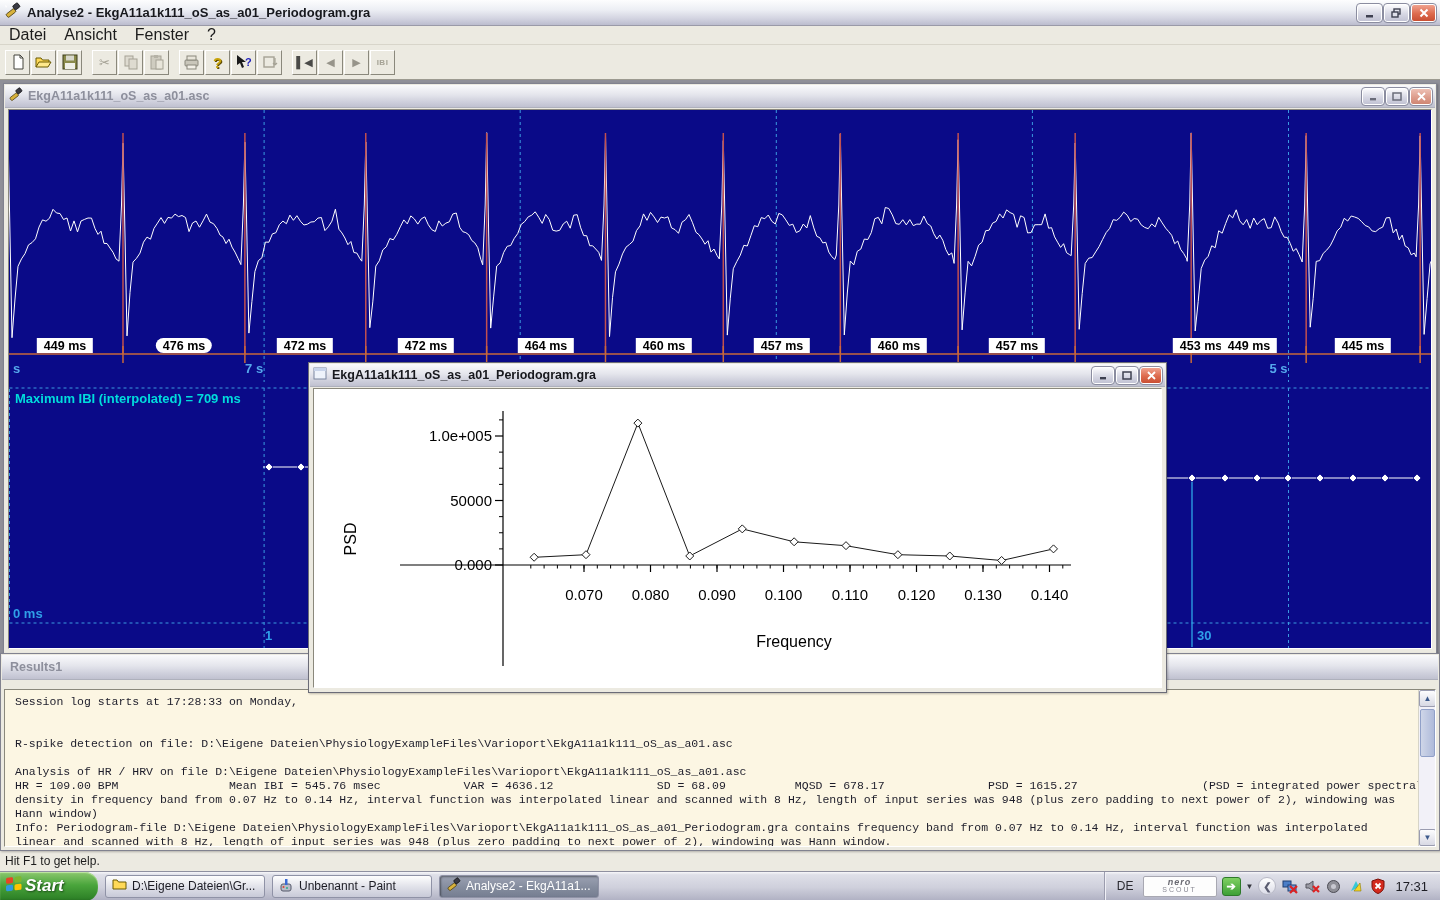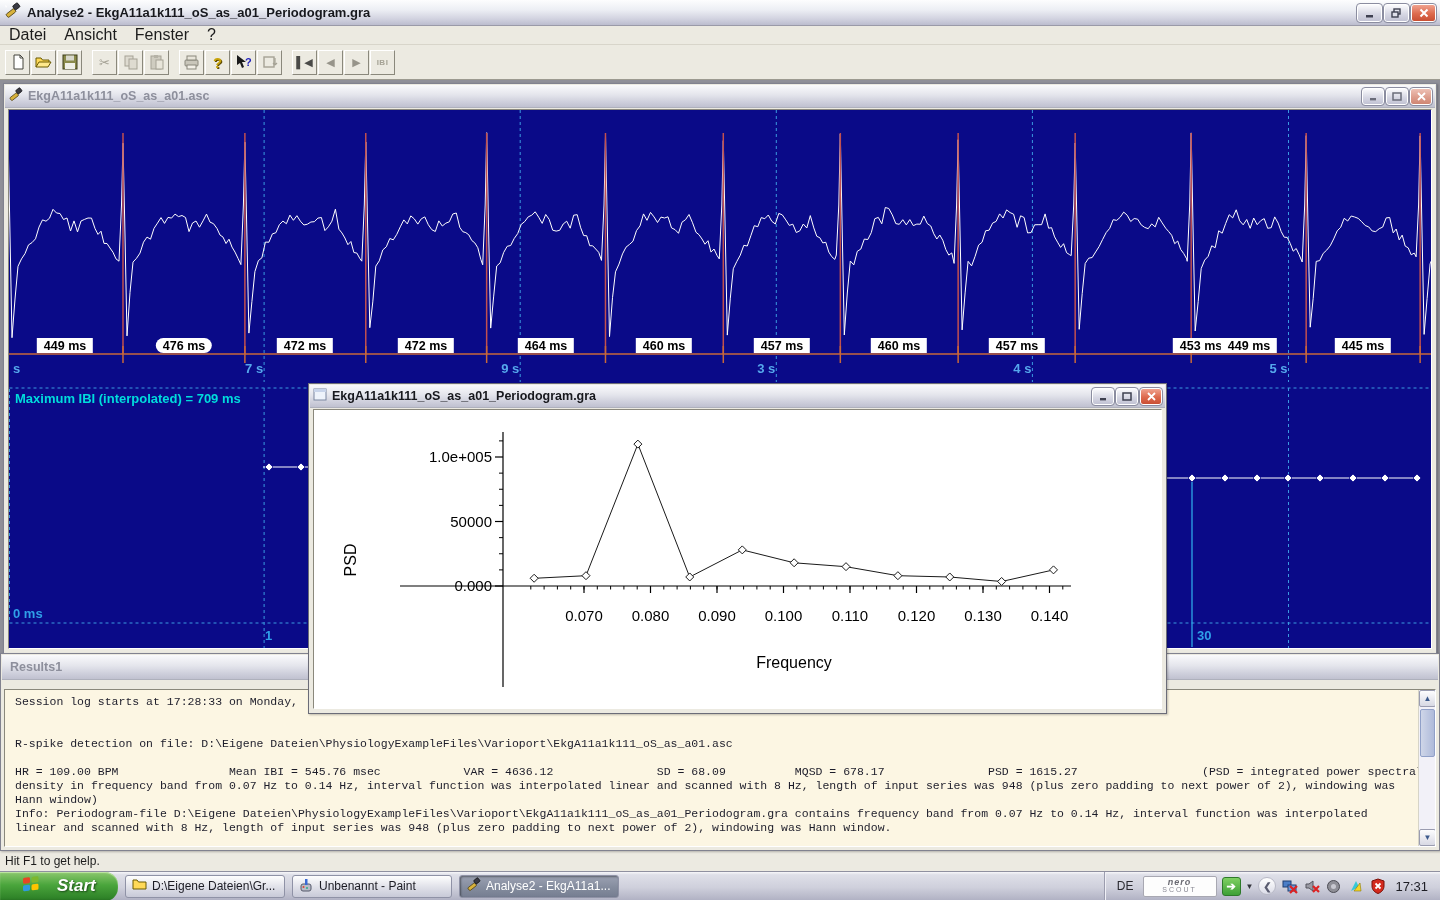--- a/index.html
+++ b/index.html
@@ -79,24 +79,24 @@
 
   
   .statusbar { position:absolute; left:0; top:849px; width:1440px; height:22px; background:#eceae1;
     border-top:1px solid #ffffff; font-size:12px; color:#1c1c1c; display:flex; align-items:center;
     padding-left:5px; }
 
   
   .taskbar { position:absolute; left:0; top:871px; width:1440px; height:29px;
     background:linear-gradient(180deg,#f7f7fa 0%,#dedfe8 10%,#cfd0dc 55%,#b1b2c4 100%);
     border-top:1px solid #8f90a0; display:flex; align-items:center; }
-  .startbtn { height:29px; width:118px; border:none; border-radius:0 13px 13px 0;
+  .startbtn { height:29px; width:98px; border:none; border-radius:0 13px 13px 0;
     background:linear-gradient(180deg,#8cc86e 0%,#4aa53c 45%,#2f8328 90%,#256d20 100%);
     color:#fff; font-weight:bold; font-style:italic; font-size:17px; display:flex; align-items:center;
-    gap:16px; padding:0 14px 0 21px; text-shadow:1px 1px 2px #1c4a18; cursor:pointer;
+    gap:1px; padding:0 14px 0 4px; text-shadow:1px 1px 2px #1c4a18; cursor:pointer;
     box-shadow:inset 0 1px 1px #c2e6a8; }
   .taskbtn { height:23px; width:160px; margin-left:7px; border:1px solid #8f92a6; border-radius:3px;
     background:linear-gradient(180deg,#fefefe,#dcdde6 60%,#c8cad8); display:flex; align-items:center;
     gap:5px; padding:0 6px; font-size:12px; color:#1c1c24; cursor:pointer; overflow:hidden;
     white-space:nowrap; }
   .taskbtn.active { background:linear-gradient(180deg,#9ba1b2,#828a9c 60%,#767e91); color:#ffffff;
     box-shadow:inset 1px 1px 2px rgba(0,0,0,0.4); }
   .tray { margin-left:auto; display:flex; align-items:center; gap:5px; padding-right:6px; height:29px;
     border-left:1px solid #9b9cae; box-shadow:inset 1px 0 0 #f0f0f6; padding-left:8px; }
   .lang { font-size:12px; color:#2a2a30; padding:2px 4px; }
@@ -341,35 +341,36 @@
     <div class="child-titlebar" style="height:25px;">
       <span class="child-title inactive">Results1</span>
     </div>
     <div class="client" id="results-client" style="left:3px; right:3px; top:27px; bottom:3px;margin-top:8px;">
       <div id="log-lines" style="padding-top:5px;">
           <div class="log-line">Session log starts at 17:28:33 on Monday,</div>
           <div class="log-line"> </div>
           <div class="log-line"> </div>
           <div class="log-line">R-spike detection on file: D:\Eigene Dateien\PhysiologyExampleFiles\Varioport\EkgA11a1k111_oS_as_a01.asc</div>
           <div class="log-line"> </div>
+          <div class="log-line">Analysis of HR / HRV on file D:\Eigene Dateien\PhysiologyExampleFiles\Varioport\EkgA11a1k111_oS_as_a01.asc</div>
           <div class="log-line">HR = 109.00 BPM                Mean IBI = 545.76 msec            VAR = 4636.12               SD = 68.09          MQSD = 678.17               PSD = 1615.27                  (PSD = integrated power spectral</div>
           <div class="log-line">density in frequency band from 0.07 Hz to 0.14 Hz, interval function was interpolated linear and scanned with 8 Hz, length of input series was 948 (plus zero padding to next power of 2), windowing was</div>
           <div class="log-line">Hann window)</div>
           <div class="log-line">Info: Periodogram-file D:\Eigene Dateien\PhysiologyExampleFiles\Varioport\EkgA11a1k111_oS_as_a01_Periodogram.gra contains frequency band from 0.07 Hz to 0.14 Hz, interval function was interpolated</div>
           <div class="log-line">linear and scanned with 8 Hz, length of input series was 948 (plus zero padding to next power of 2), windowing was Hann window.</div>
         </div>
       <div class="vscroll">
         <div class="sb-btn" style="top:0;">▲</div>
         <div class="sb-thumb"></div>
         <div class="sb-btn" style="bottom:0;">▼</div>
       </div>
     </div>
   </div>
 
-  <div class="child" style="left:308px; top:383px; width:859px; height:331px; z-index:30; border-color:#6b6c78;">
+  <div class="child" style="left:308px; top:362px; width:859px; height:331px; z-index:30; border-color:#6b6c78;">
     <div class="child-titlebar">
       <span>
         <svg width="14" height="13">
             <rect x="1" y="1" width="12" height="11" fill="#eef3fb" stroke="#7a86a0"></rect>
             <rect x="1" y="1" width="12" height="3" fill="#c8d4ea"></rect>
           </svg>
       </span>
       <span class="child-title">EkgA11a1k111_oS_as_a01_Periodogram.gra</span>
       <span class="child-controls">
         <button class="wb sm">

